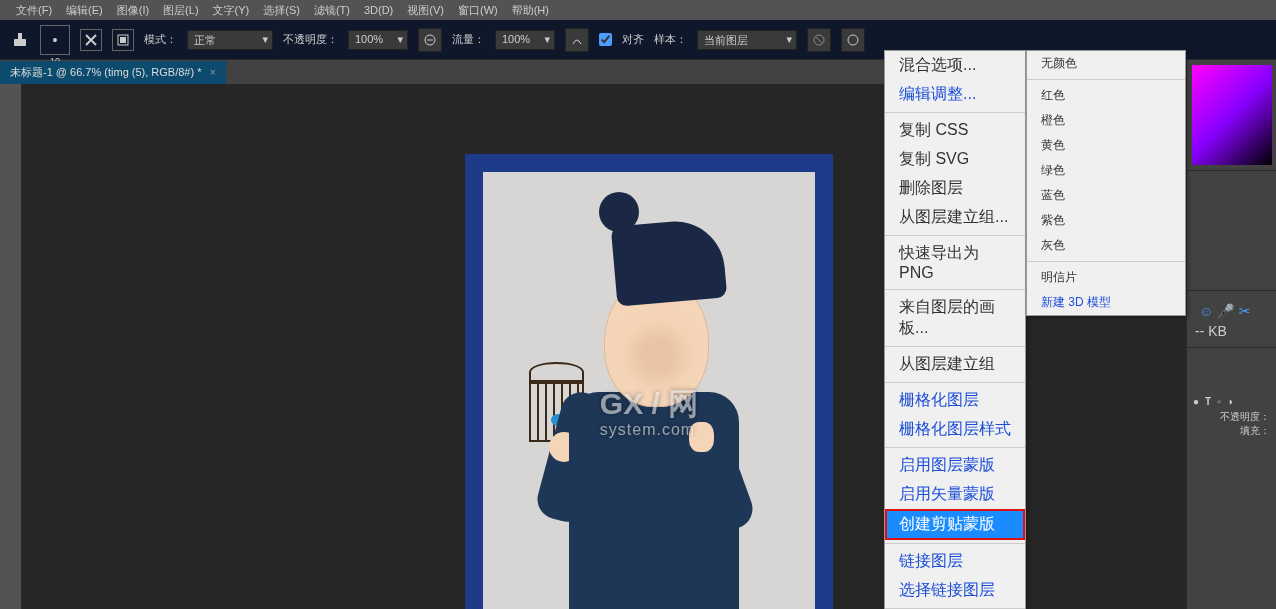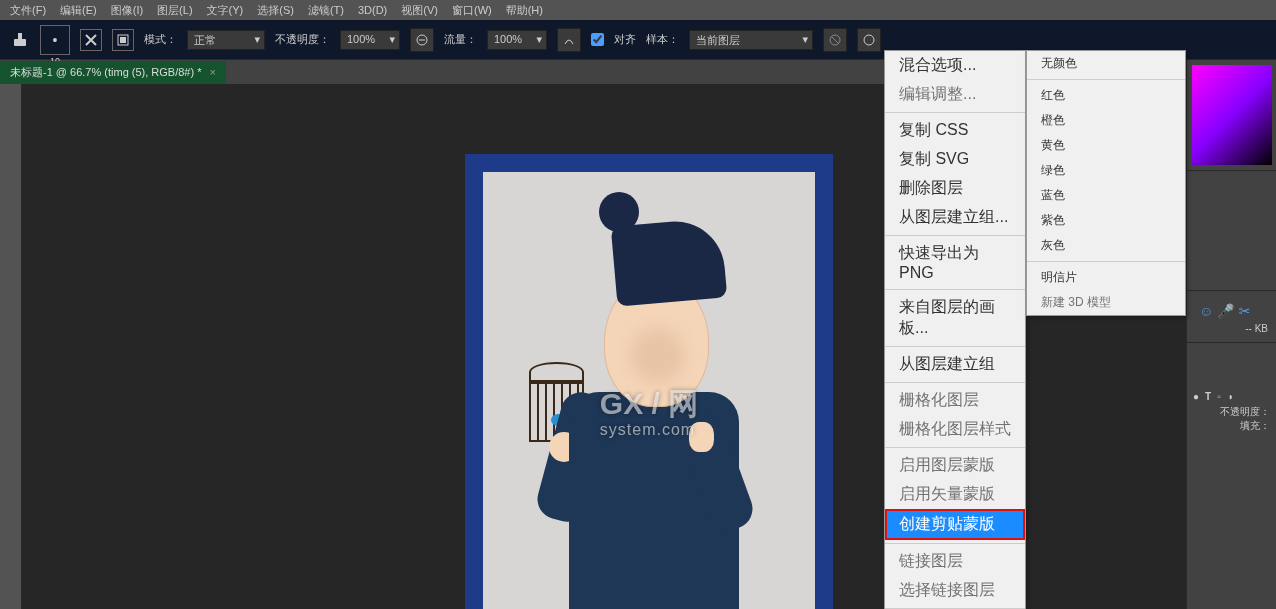--- a/index.html
+++ b/index.html
@@ -1,32 +1,32 @@
 <!DOCTYPE html>
 <html><head>
   <meta charset="utf-8">
   <style>
     * { margin: 0; padding: 0; box-sizing: border-box; font-family: "Microsoft YaHei", "SimSun", sans-serif; }
     body { width: 1276px; height: 609px; background: #535353; overflow: hidden; position: relative; }
     
-    .top-menu { height: 20px; background: #535353; display: flex; align-items: center; padding: 0 10px; color: #ccc; font-size: 11px; gap: 14px; }
+    .top-menu { height: 20px; background: #535353; display: flex; align-items: center; padding: 0 16px; color: #ccc; font-size: 11px; gap: 14px; }
     .top-menu span { cursor: pointer; }
     
     .toolbar { height: 40px; background: #0f172a; border-bottom: 1px solid #2a2a2a; display: flex; align-items: center; padding: 0 10px; gap: 10px; color: #ccc; font-size: 11px; }
     .tool-icon { width: 20px; height: 20px; display: flex; align-items: center; justify-content: center; }
     .brush-preview { width: 30px; height: 30px; border: 1px solid #666; display: flex; flex-direction: column; align-items: center; justify-content: center; font-size: 9px; position: relative; }
     .brush-preview::before { content: '•'; font-size: 14px; }
     .brush-num { position: absolute; bottom: -12px; font-size: 9px; }
     .dropdown-sel { background: #3a3a3a; border: 1px solid #222; color: #ccc; padding: 2px 20px 2px 6px; font-size: 11px; height: 20px; position: relative; }
     .dropdown-sel::after { content: '▾'; position: absolute; right: 4px; }
     .icon-btn { width: 24px; height: 24px; background: #3a3a3a; border: 1px solid #222; display: flex; align-items: center; justify-content: center; cursor: pointer; }
     .sq-btn { width: 22px; height: 22px; display: flex; align-items: center; justify-content: center; border: 1px solid #666; }
     
     .tab-bar { height: 24px; background: #424242; display: flex; align-items: center; }
-    .doc-tab { background: #14532d; color: #ddd; font-size: 11px; padding: 4px 10px; position: relative; display: flex; align-items: center; }
+    .doc-tab { background: #0c4a6e; color: #ddd; font-size: 11px; padding: 4px 10px; position: relative; display: flex; align-items: center; }
     .close-tab { margin-left: 8px; font-size: 11px; color: #999; }
     
     .workspace { display: flex; height: calc(100% - 84px); }
     .left-tools { width: 22px; background: #535353; border-right: 1px solid #2a2a2a; }
     .canvas-area { flex: 1; background: #262626; position: relative; display: flex; justify-content: center; align-items: flex-start; padding-top: 70px; }
     .canvas { width: 368px; height: 490px; background: #1e3b8a; padding: 18px; }
     .canvas-inner { width: 100%; height: 100%; background: #d8d6d4; position: relative; }
     
     .figure { position: absolute; left: 50%; transform: translateX(-50%); top: 20px; width: 280px; height: 430px; }
     .hat { position: absolute; top: 0; left: 85px; width: 130px; height: 110px; }
@@ -42,21 +42,21 @@
     .birdcage { position: absolute; top: 170px; left: 20px; width: 55px; height: 80px; }
     .cage-top { width: 55px; height: 20px; border: 2px solid #3a2818; border-radius: 50% 50% 0 0; }
     .cage-body { width: 55px; height: 60px; border: 2px solid #3a2818; position: relative; background: repeating-linear-gradient(90deg, transparent, transparent 6px, #3a2818 6px, #3a2818 8px); }
     .bird { width: 14px; height: 12px; background: #2a8fcf; border-radius: 50% 50% 30% 50%; position: absolute; top: 30px; left: 20px; }
     
     .watermark { position: absolute; top: 300px; left: 50%; transform: translateX(-50%); color: rgba(255,255,255,0.55); font-size: 30px; font-weight: bold; pointer-events: none; text-shadow: 0 0 5px rgba(0,0,0,0.4); z-index: 5; white-space: nowrap; }
     .watermark-sub { display: block; font-size: 16px; font-weight: normal; letter-spacing: 1px; margin-top: -4px; }
     
     .context-menu { position: absolute; top: 50px; left: 884px; width: 142px; background: #f0f0f0; border: 1px solid #999; box-shadow: 2px 2px 4px rgba(0,0,0,0.3); font-size: 16px; z-index: 100; }
     .menu-item { padding: 4px 14px; color: #333; cursor: pointer; }
-    .menu-item.disabled { color: #737373; cursor: default; }
+    .menu-item.disabled { color: #1d4ed8; cursor: default; }
     .menu-item.highlighted { background: #1a8cff; color: #fff; border: 2px solid #e01010; padding: 3px 12px; }
     .menu-sep { height: 1px; background: #ccc; margin: 3px 0; }
     
     .submenu { position: absolute; top: 50px; left: 1026px; width: 160px; background: #f0f0f0; border: 1px solid #999; box-shadow: 2px 2px 4px rgba(0,0,0,0.3); font-size: 12px; z-index: 100; }
     
     .right-panel { position: absolute; right: 0; top: 60px; width: 90px; background: #424242; height: calc(100% - 60px); border-left: 1px solid #2a2a2a; }
     .color-gradient { width: 80px; height: 100px; margin: 5px; background: linear-gradient(135deg, #ff00ff, #8800ff, #000); }
     .panel-section { padding: 8px; border-top: 1px solid #2a2a2a; color: #ccc; font-size: 10px; }
     .mini-icons { display: flex; gap: 4px; padding: 4px; }
     .mini-icons span { color: #4a9eff; font-size: 14px; }
@@ -95,40 +95,40 @@
         <path d="M2 2 L12 12 M12 2 L2 12" stroke="#ccc" stroke-width="2"></path>
       </svg>
   </div>
   <div class="sq-btn">
     <svg width="14" height="14" viewBox="0 0 14 14">
         <rect x="2" y="2" width="10" height="10" fill="none" stroke="#ccc"></rect>
         <rect x="4" y="4" width="6" height="6" fill="#ccc"></rect>
       </svg>
   </div>
   <span>模式：</span>
-  <div class="dropdown-sel" style="width:78px">正常</div>
+  <div class="dropdown-sel" style="width:86px">正常</div>
   <span>不透明度：</span>
   <div class="dropdown-sel" style="width:60px">100%</div>
   <div class="icon-btn">
     <svg width="14" height="14" viewBox="0 0 14 14">
         <circle cx="7" cy="7" r="5" fill="none" stroke="#ccc"></circle>
         <path d="M4 7 L10 7" stroke="#ccc"></path>
       </svg>
   </div>
   <span>流量：</span>
   <div class="dropdown-sel" style="width:60px">100%</div>
   <div class="icon-btn">
     <svg width="14" height="14" viewBox="0 0 14 14">
         <path d="M3 11 Q7 3 11 11" fill="none" stroke="#ccc"></path>
       </svg>
   </div>
   <input type="checkbox" checked="" style="accent-color: rgb(74, 158, 255);">
   <span>对齐</span>
   <span>样本：</span>
-  <div class="dropdown-sel" style="width:124px">当前图层</div>
+  <div class="dropdown-sel" style="width:100px">当前图层</div>
   <div class="icon-btn">
     <svg width="14" height="14" viewBox="0 0 14 14">
         <circle cx="7" cy="7" r="5" fill="none" stroke="#888"></circle>
         <path d="M3 3 L11 11" stroke="#888"></path>
       </svg>
   </div>
   <div class="icon-btn">
     <svg width="14" height="14" viewBox="0 0 14 14">
         <circle cx="7" cy="7" r="5" fill="none" stroke="#ccc"></circle>
       </svg>
@@ -221,21 +221,21 @@
 
 <div class="right-panel">
   <div class="color-gradient"></div>
   <div class="panel-section" style="height:120px"></div>
   <div class="panel-section">
     <div class="mini-icons">
       <span>☺</span>
       <span>🎤</span>
       <span>✂</span>
     </div>
-    <div style="text-align:right;color:#ccc;font-size:10px">-- KB</div>
+    <div style="text-align:left;color:#ccc;font-size:14px">-- KB</div>
   </div>
   <div class="panel-section" style="height:40px"></div>
   <div class="layer-props">
     <div class="layer-props-row">
       <span style="color:#ccc">●</span>
       <span style="font-weight:bold">T</span>
       <span>▫</span>
       <span>◑</span>
     </div>
     <div style="text-align:right">不透明度：</div>

